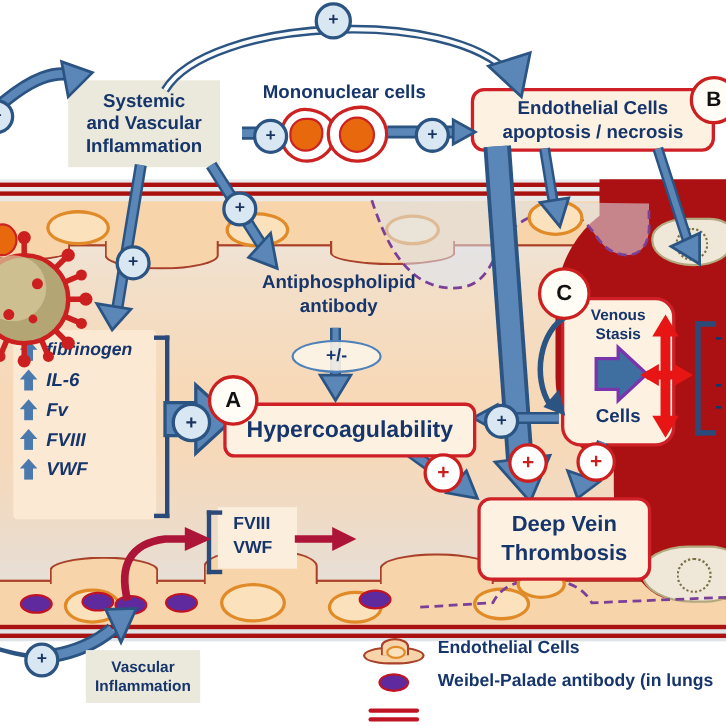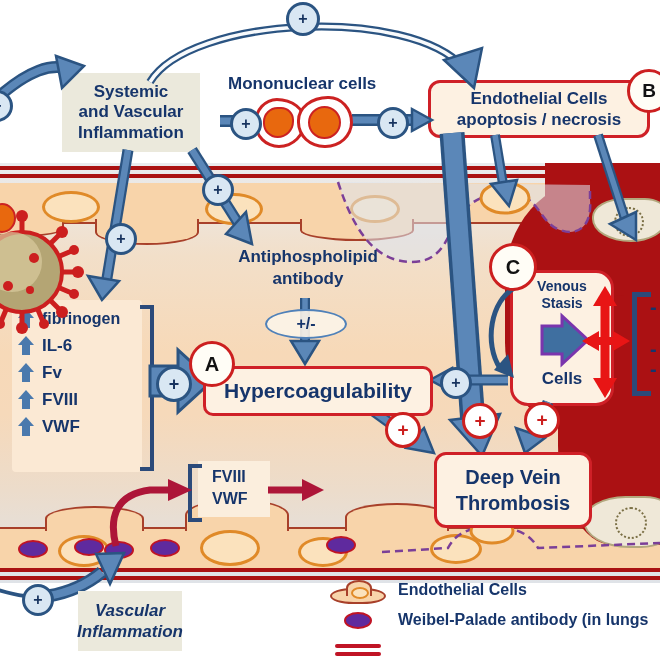--- a/index.html
+++ b/index.html
@@ -104,21 +104,21 @@
          <span>apoptosis / necrosis</span></div>
   </div>
 
   <div class="abs rbox" style="left:510px;top:270px;width:98px;height:130px;border-radius:18px;">
     <div class="abs navy" style="left:0;top:5px;width:98px;text-align:center;font-size:14px;line-height:1.2;">
       <span>Venous</span><br>
       <span>Stasis</span></div>
     <div class="abs navy" style="left:0;top:96px;width:98px;text-align:center;font-size:17px;">Cells</div>
   </div>
 
-  <div class="abs" style="left:12px;top:300px;width:130px;height:172px;background:#fbe9d4;border-radius:4px;">
+  <div class="abs" style="left:12px;top:300px;width:130px;height:172px;background:#fbe9d4;border-radius:4px;font-style:italic;">
     <div style="padding-top:5px;">
       <div class="frow navy" style="font-size:16px;">
           <span class="upar"></span>
           <span>fibrinogen</span>
         </div>
       <div class="frow navy" style="font-size:17px;">
           <span class="upar"></span>
           <span>IL-6</span>
         </div>
       <div class="frow navy" style="font-size:17px;">
@@ -304,21 +304,21 @@
     </g>
     <circle cx="70" cy="70" r="40" fill="#b4a574" stroke="#cc1f1f" stroke-width="4"></circle>
     <circle cx="60" cy="60" r="30" fill="#d9cb9e" opacity="0.7"></circle>
     <circle cx="56" cy="84" r="5" fill="#cc1f1f"></circle>
       <circle cx="82" cy="56" r="5" fill="#cc1f1f"></circle>
       <circle cx="78" cy="88" r="4" fill="#cc1f1f"></circle>
   </svg>
 
   <div class="abs" style="left:-12px;top:203px;width:24px;height:26px;background:#e8680e;border:2.5px solid #cc2222;border-radius:50%;"></div>
 
-  <div class="abs navy" style="left:228px;top:74px;width:170px;text-align:left;font-size:17px;">Mononuclear cells</div>
+  <div class="abs navy" style="left:228px;top:74px;width:170px;text-align:center;font-size:17px;">Mononuclear cells</div>
 
   <div class="abs" style="left:254px;top:98px;width:46px;height:44px;background:#fff;border:3px solid #cc2222;border-radius:44% 56% 52% 48% / 50% 46% 54% 50%;">
     <div class="abs" style="left:6px;top:6px;width:27px;height:27px;background:#e8680e;border:2.5px solid #cc2222;border-radius:50% 44% 56% 50%;"></div>
   </div>
   <div class="abs" style="left:297px;top:96px;width:50px;height:46px;background:#fff;border:3px solid #cc2222;border-radius:56% 44% 50% 50% / 48% 52% 50% 50%;">
     <div class="abs" style="left:8px;top:7px;width:29px;height:29px;background:#e8680e;border:2.5px solid #cc2222;border-radius:50%;"></div>
   </div>
 
   <div class="abs navy" style="left:222px;top:246px;width:172px;text-align:center;font-size:17px;line-height:1.3;">
     <span>Antiphospholipid</span><br>
@@ -326,21 +326,21 @@
   </div>
   <div class="abs ctr navy" style="left:265px;top:309px;width:78px;height:26px;border:2.5px solid #4f81b9;border-radius:50%;background:rgba(252,244,232,0.9);font-size:16px;">+/-</div>
 
   <div class="abs rbox ctr navy" style="left:203px;top:366px;width:224px;height:44px;font-size:21px;border-radius:10px;">Hypercoagulability</div>
 
   <div class="abs rbox ctr navy" style="left:434px;top:452px;width:152px;height:70px;font-size:20px;line-height:1.3;border:3.5px solid #cf2027;">
     <div><span>Deep Vein</span><br>
          <span>Thrombosis</span></div>
   </div>
 
-  <div class="abs graylabel ctr navy" style="left:78px;top:591px;width:104px;height:60px;font-size:17px;line-height:1.25;font-style:italic;">
+  <div class="abs graylabel ctr navy" style="left:78px;top:591px;width:104px;height:48px;font-size:14px;line-height:1.25;">
     <div><span>Vascular</span><br>
          <span>Inflammation</span></div>
   </div>
 
   <div class="abs" style="left:318px;top:578px;width:345px;">
     <div class="legend-row">
       <span style="width:80px;display:inline-flex;justify-content:center;position:relative;height:22px;">
         <span class="abs" style="left:12px;top:9px;width:52px;height:12px;background:#f8d4aa;border:2px solid #a8402a;border-radius:50% / 60%;"></span>
         <span class="abs" style="left:28px;top:1px;width:22px;height:14px;background:#f8d4aa;border:2px solid #a8402a;border-bottom:none;border-radius:55% 55% 0 0;"></span>
         <span class="abs" style="left:33px;top:8px;width:14px;height:8px;background:#fbe2bd;border:2px solid #e08a28;border-radius:50%;"></span>

